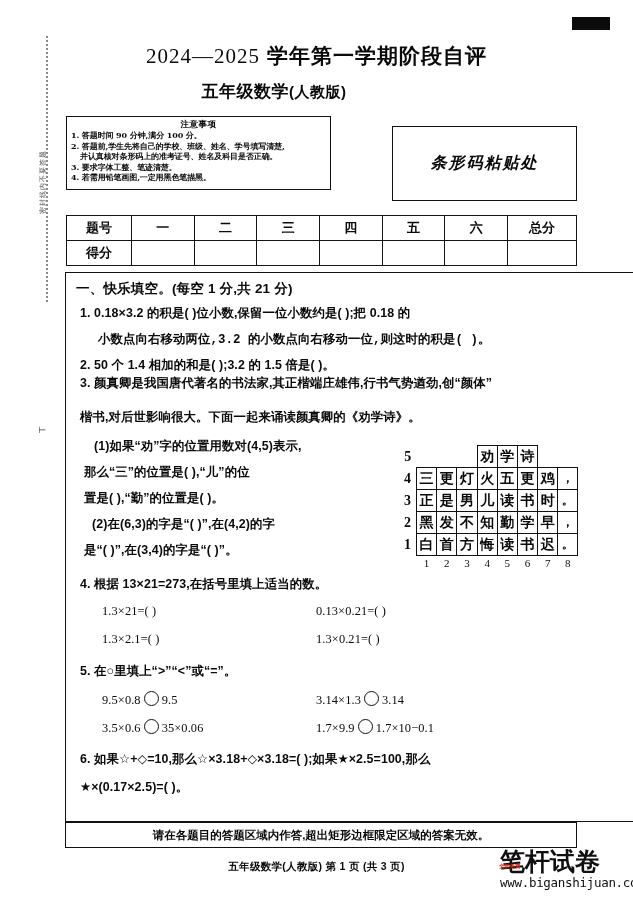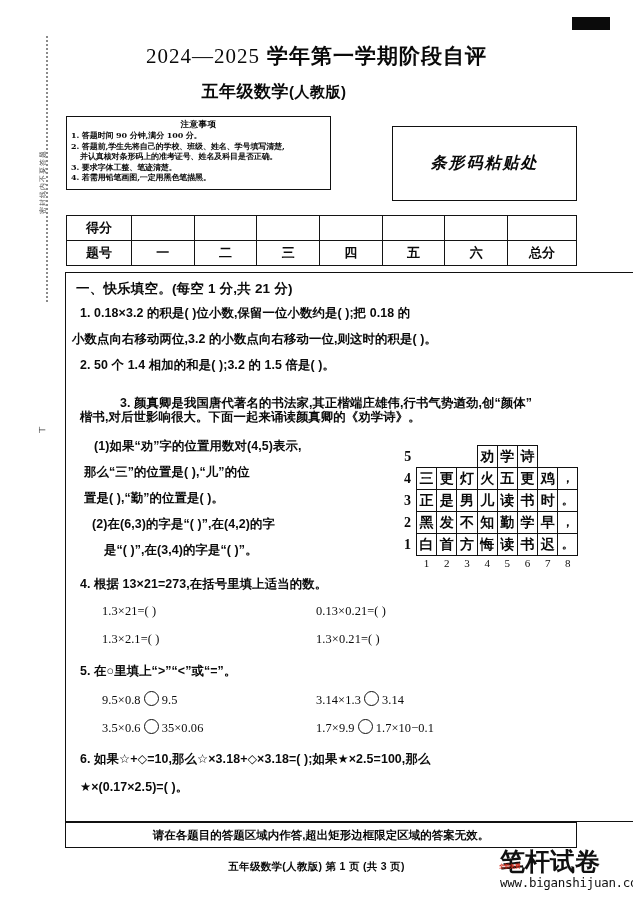--- a/index.html
+++ b/index.html
@@ -183,60 +183,60 @@
     <div class="notice-item">4. 若需用铅笔画图,一定用黑色笔描黑。</div>
   </div>
 
   <div class="barcode">
     <span>条形码粘贴处</span>
   </div>
 
   <table class="score-table">
     <tbody>
         <tr>
-      <td class="lbl">得分</td>
-      <td></td>
-      <td></td>
-      <td></td>
-      <td></td>
-      <td></td>
-      <td></td>
-      <td class="tot"></td>
-    </tr>
-    <tr>
       <td class="lbl">题号</td>
       <td>一</td>
       <td>二</td>
       <td>三</td>
       <td>四</td>
       <td>五</td>
       <td>六</td>
       <td class="tot">总分</td>
     </tr>
+    <tr>
+      <td class="lbl">得分</td>
+      <td></td>
+      <td></td>
+      <td></td>
+      <td></td>
+      <td></td>
+      <td></td>
+      <td class="tot"></td>
+    </tr>
   </tbody>
     </table>
 
   <div class="frame">
     <div class="inner">
 
       <div class="sec-head">一、快乐填空。(每空 1 分,共 21 分)</div>
 
       <div class="qline" style="left:14px;top:32px;">1. 0.18×3.2 的积是(                    )位小数,保留一位小数约是(                    );把 0.18 的</div>
-      <div class="qline" style="left:6px;top:58px;">小数点向右移动两位,3.2 的小数点向右移动一位,则这时的积是(                    )。</div>
+      <div class="qline" style="left:32px;top:58px;font-family:Liberation Mono, monospace;">小数点向右移动两位,3.2 的小数点向右移动一位,则这时的积是(                    )。</div>
 
       <div class="qline" style="left:14px;top:84px;">2. 50 个 1.4 相加的和是(                   );3.2 的 1.5 倍是(                   )。</div>
 
-      <div class="qline" style="left:14px;top:122px;margin-left:40px;">3. 颜真卿是我国唐代著名的书法家,其正楷端庄雄伟,行书气势遒劲,创“颜体”</div>
+      <div class="qline" style="left:14px;top:102px;">3. 颜真卿是我国唐代著名的书法家,其正楷端庄雄伟,行书气势遒劲,创“颜体”</div>
       <div class="qline" style="left:14px;top:136px;">楷书,对后世影响很大。下面一起来诵读颜真卿的《劝学诗》。</div>
 
       <div class="qline" style="left:28px;top:165px;">(1)如果“劝”字的位置用数对(4,5)表示,</div>
       <div class="qline" style="left:18px;top:191px;">那么“三”的位置是(              ),“儿”的位</div>
       <div class="qline" style="left:18px;top:217px;">置是(            ),“勤”的位置是(            )。</div>
       <div class="qline" style="left:18px;top:243px;margin-left:8px;">(2)在(6,3)的字是“(              )”,在(4,2)的字</div>
-      <div class="qline" style="left:18px;top:269px;margin-left:20px;">是“(            )”,在(3,4)的字是“(            )”。</div>
+      <div class="qline" style="left:18px;top:269px;">是“(            )”,在(3,4)的字是“(            )”。</div>
 
       <div class="grid">
         <table>
           <tbody>
               <tr>
             <td class="rowlab">5</td>
             <td class="off"></td>
             <td class="off"></td>
             <td class="off"></td>
             <td class="on">劝</td>

